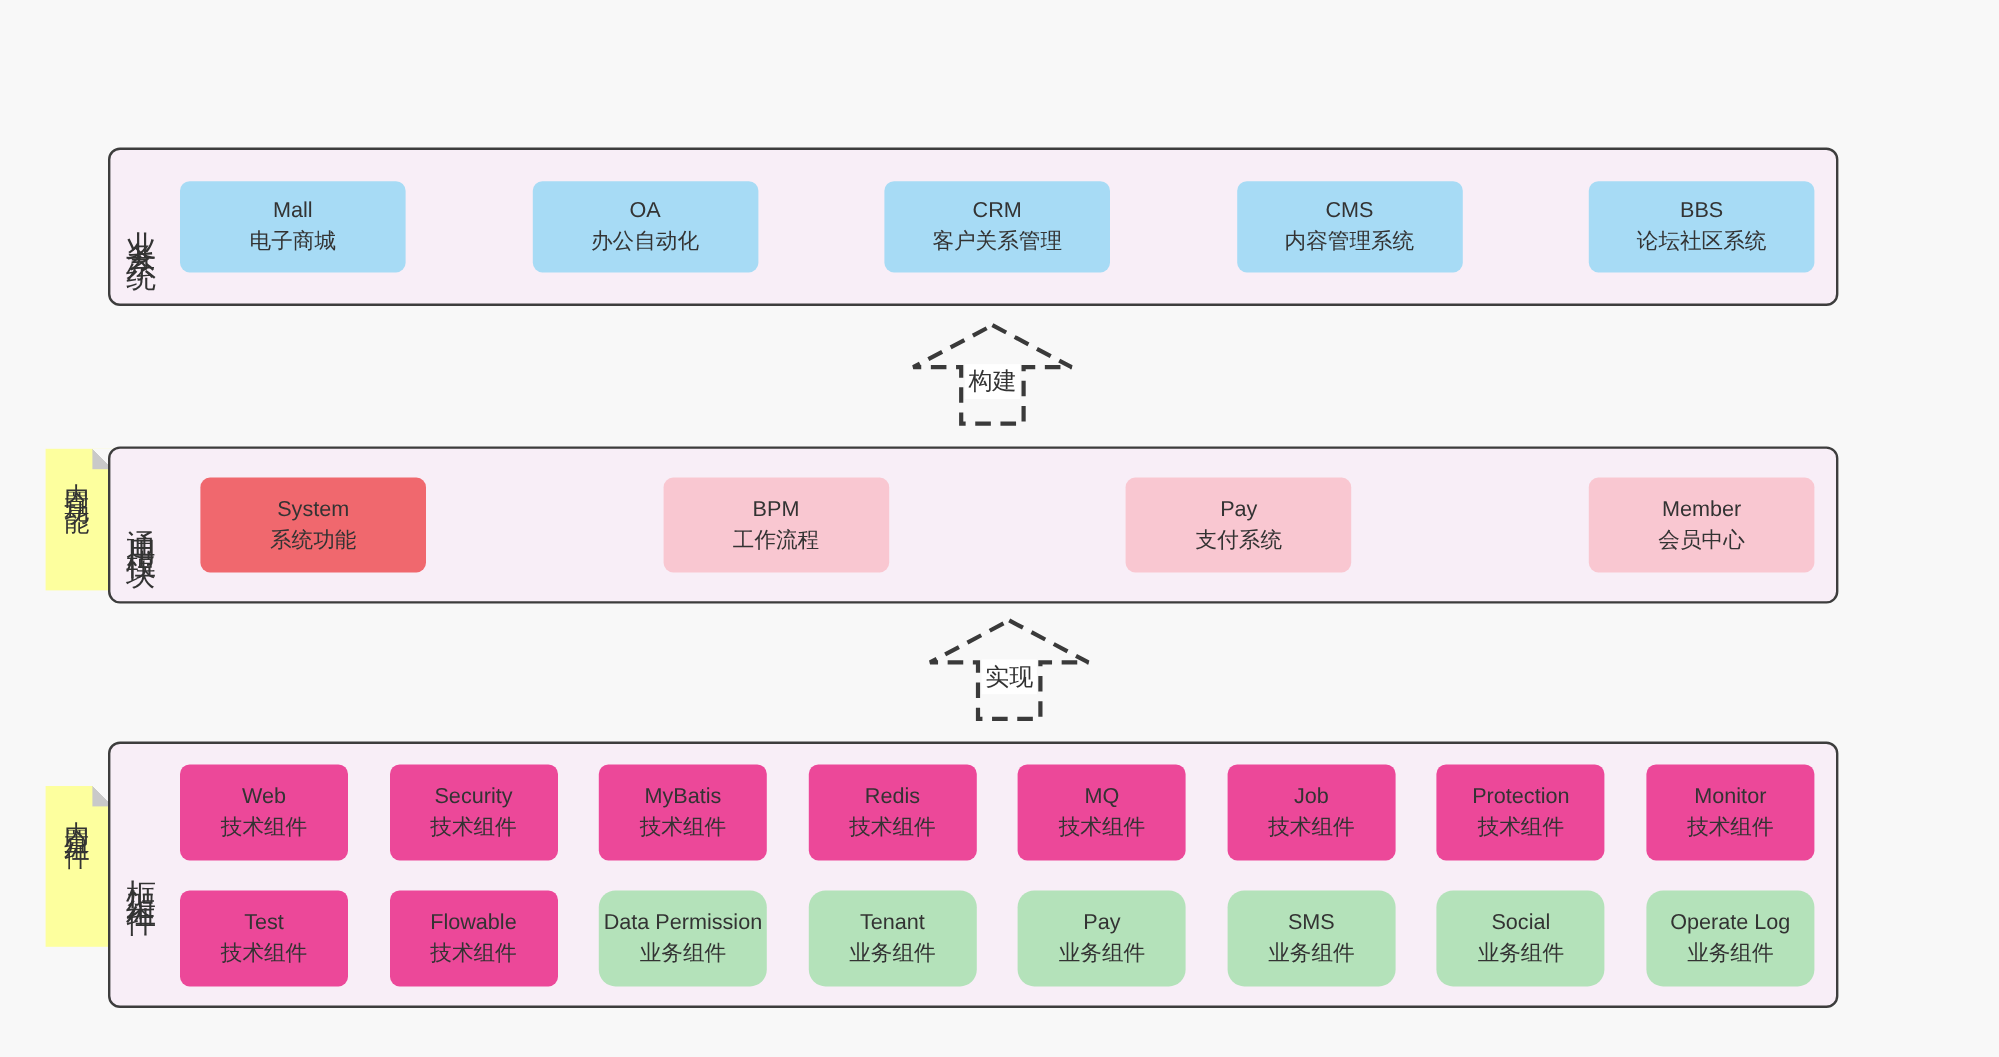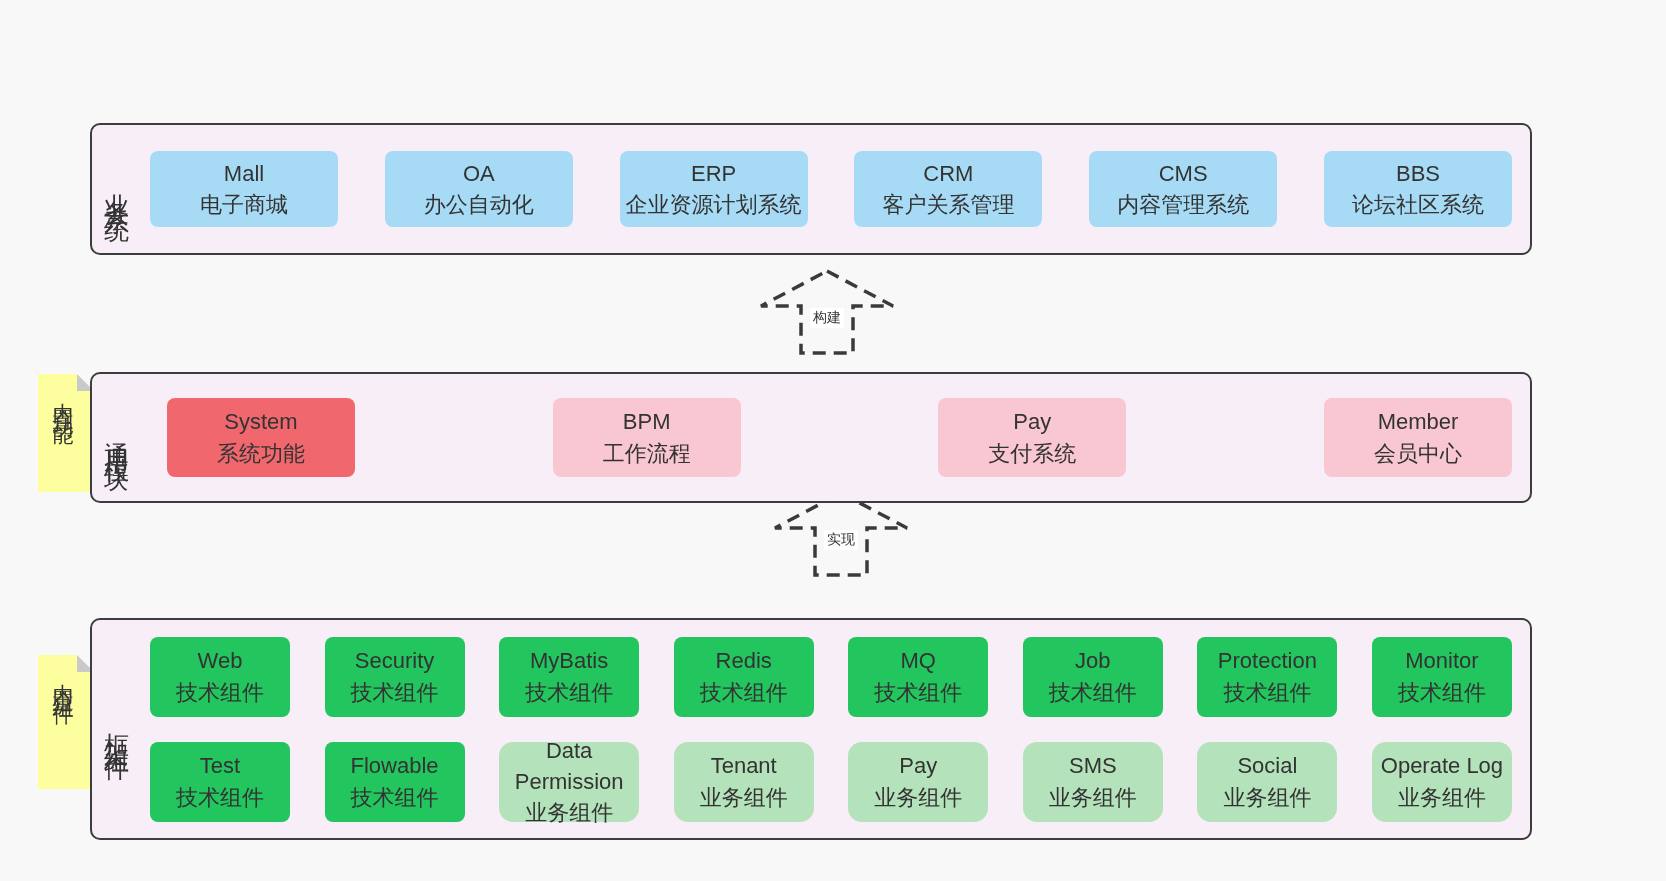--- a/index.html
+++ b/index.html
@@ -30,42 +30,42 @@
   }
   .rows {
     flex:1; display:flex; flex-direction:column; justify-content:center;
     gap:25px; padding:0 18px 0 16px;
   }
   .row { display:flex; justify-content:space-between; }
   
   .box {
     border-radius:8px; display:flex; flex-direction:column;
     justify-content:center; align-items:center; text-align:center;
-    font-size:22px; line-height:1.42; color:#333;
+    font-size:18px; line-height:1.42; color:#333;
   }
   .band1 .box { width:188px; height:76px; }
   .band2 .box { width:188px; height:79px; }
   .band3 .box { width:140px; height:80px; }
   .blue   { background:#a7dbf5; }
   .red    { background:#f0686e;margin-left:17px; }
   .pink   { background:#f9c7d1; }
-  .green  { background:#22c55e; }
+  .green  { background:#ec4899; }
   .lgreen { background:#b4e2ba;border-radius:14px; }
   
   .arrow { position:absolute; width:140px; height:88px; z-index:0; }
   .arrow1 { left:757px; top:268px; }
-  .arrow2 { left:771px; top:490px; }
+  .arrow2 { left:771px; top:514px; }
   .arrow svg { position:absolute; inset:0; }
   .arrow path {
     fill:none; stroke:#3a3a3a; stroke-width:3.5;
     stroke-dasharray:13 8; stroke-linejoin:miter;
   }
   .arrow-label {
     position:absolute; left:50%; top:57%; transform:translate(-50%,-50%);
-    background:#ffffff; font-size:14px; padding:1px 3px; white-space:nowrap;
+    background:#ffffff; font-size:20px; padding:1px 3px; white-space:nowrap;
   }
   
   .sticky {
     position:absolute; left:38px; width:56px; background:#fdff9e; z-index:0;
     display:flex; justify-content:center;
   }
   .sticky2 { top:374px; height:118px; }
   .sticky3 { top:655px; height:134px; }
   .sticky-text {
     writing-mode:vertical-rl; text-orientation:upright;
@@ -87,24 +87,20 @@
     <div class="boxes">
       <div class="box blue">
         <div>Mall</div>
         <div>电子商城</div>
       </div>
       <div class="box blue">
         <div>OA</div>
         <div>办公自动化</div>
       </div>
       <div class="box blue">
-        <div>ERP</div>
-        <div>企业资源计划系统</div>
-      </div>
-      <div class="box blue">
         <div>CRM</div>
         <div>客户关系管理</div>
       </div>
       <div class="box blue">
         <div>CMS</div>
         <div>内容管理系统</div>
       </div>
       <div class="box blue">
         <div>BBS</div>
         <div>论坛社区系统</div>

